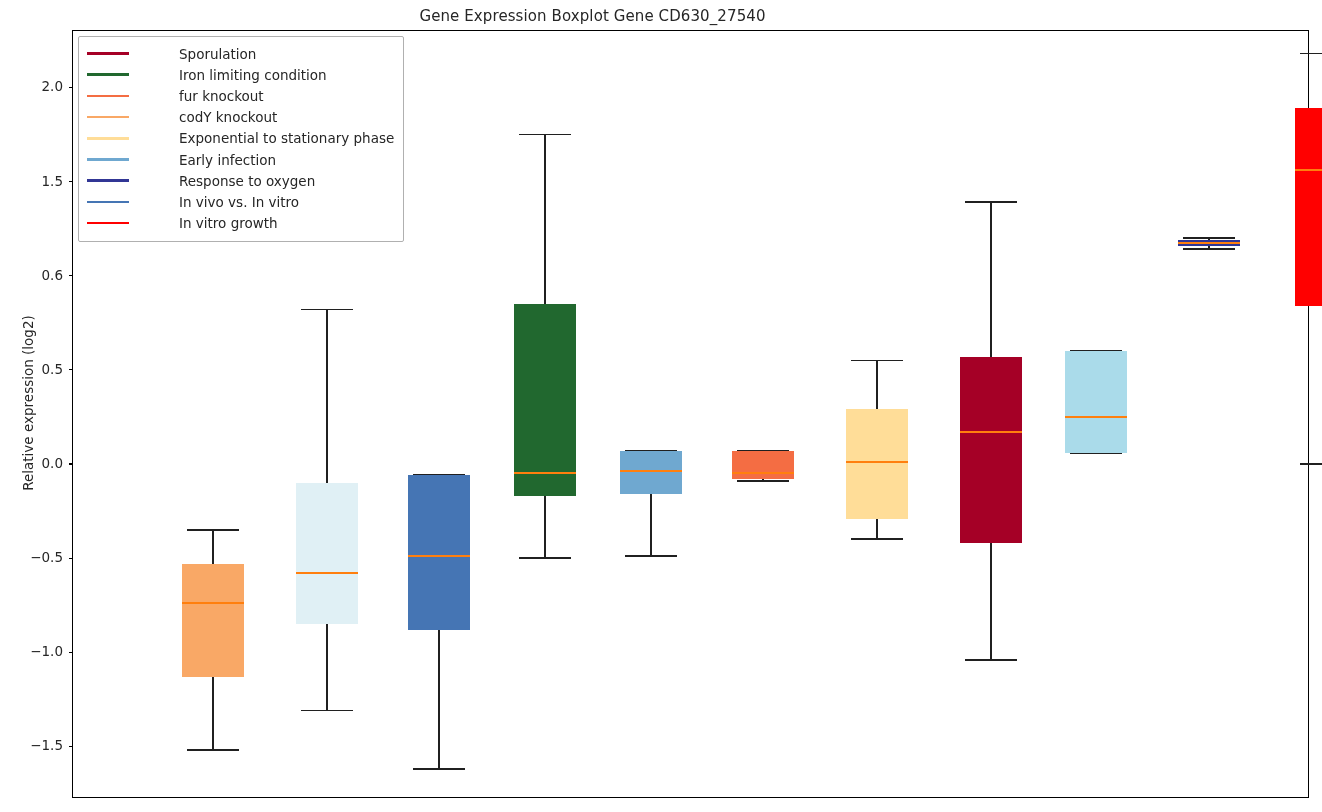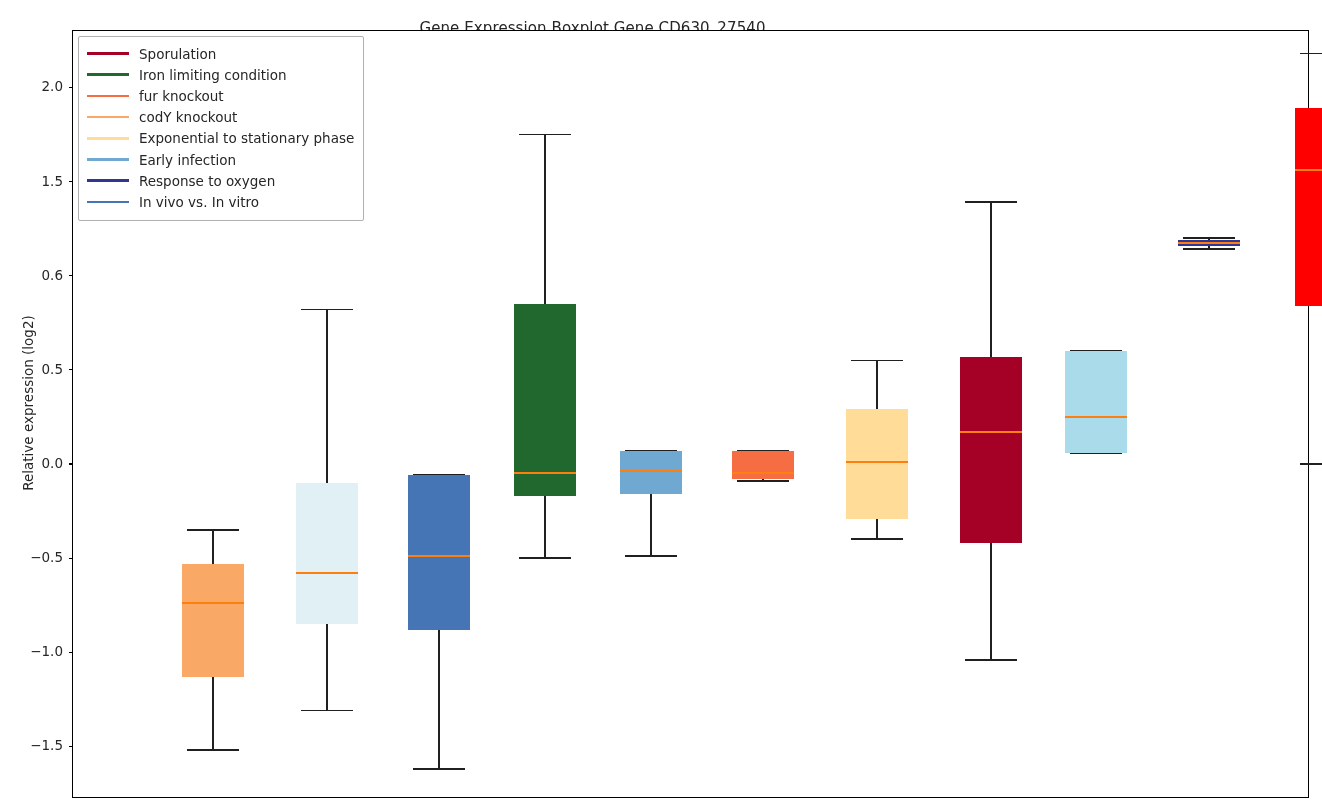--- a/index.html
+++ b/index.html
@@ -20,21 +20,20 @@
   }
   #chart-title {
     position: absolute;
     left: 0;
     top: 7px;
     width: 1185px;
     text-align: center;
     font-size: 15px;
     color: #262626;
     letter-spacing: 0.1px;
-    margin-top: 12px;
   }
   #ylabel {
     position: absolute;
     left: -92px;
     top: 395px;
     width: 240px;
     text-align: center;
     font-size: 13.5px;
     color: #262626;
     transform: rotate(-90deg);
@@ -93,20 +92,21 @@
     background: #ffffff;
     border: 1px solid #b0b0b0;
     border-radius: 2px;
     padding: 6px 9px 7px 8px;
     box-sizing: border-box;
   }
   .legend-row {
     display: flex;
     align-items: center;
     height: 21.2px;
+    gap: 40px;
   }
   .legend-swatch {
     width: 42px;
     height: 2.6px;
     margin-right: 10px;
     flex: 0 0 auto;
   }
   .legend-label {
     font-size: 13.5px;
     color: #262626;
@@ -258,15 +258,19 @@
         <span class="legend-label">Early infection</span>
       </div>
       <div class="legend-row">
         <span class="legend-swatch" style="background: rgb(49, 54, 149);"></span>
         <span class="legend-label">Response to oxygen</span>
       </div>
       <div class="legend-row">
         <span class="legend-swatch" style="background: rgb(69, 117, 180);"></span>
         <span class="legend-label">In vivo vs. In vitro</span>
       </div>
+      <div class="legend-row">
+        <span class="legend-swatch" style="background: rgb(255, 0, 0);"></span>
+        <span class="legend-label">In vitro growth</span>
+      </div>
     </div>
 
 </div>
 
 </body></html>

